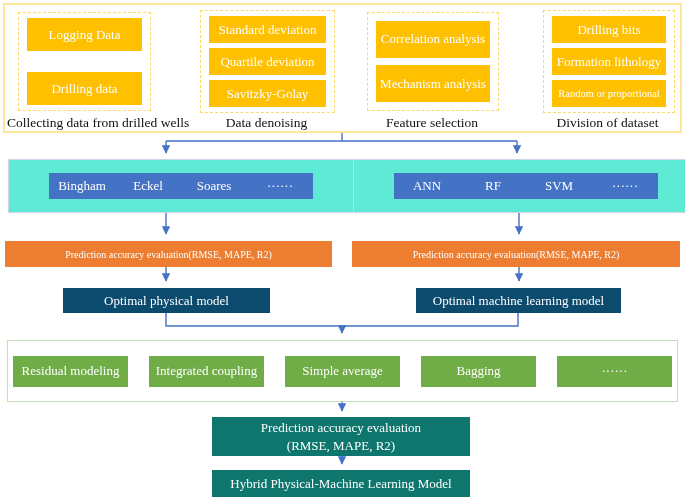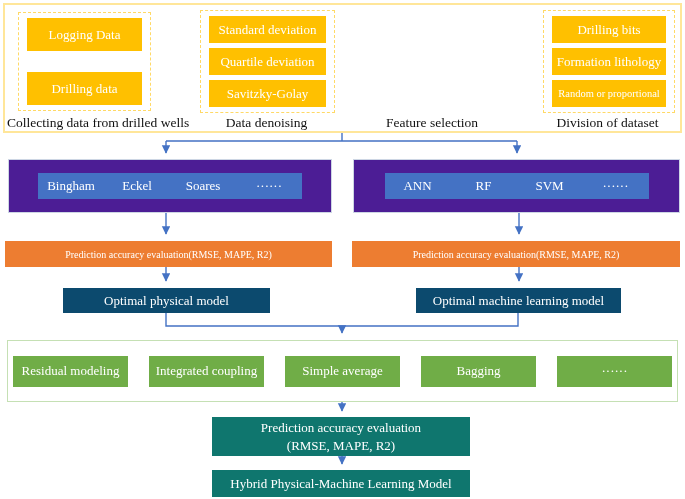--- a/index.html
+++ b/index.html
@@ -19,21 +19,21 @@
   .ybox{background:#FFC000;color:#fff;width:calc(100% - 16px);display:flex;align-items:center;justify-content:center;font-size:13px;text-align:center;line-height:1.05;}
   .h33{height:33px;} .h27{height:27px;} .h37{height:37px;}
   .small-text{font-size:10.5px;}
   .caption{position:absolute;top:110px;font-size:13.5px;color:#111;text-align:center;white-space:nowrap;}
   .c1{left:2px;width:178px;}
   .c2{left:195px;width:133px;}
   .c3{left:362px;width:130px;}
   .c4{left:530px;width:145px;}
 
   
-  .model-container{position:absolute;border:1px solid #CDD6E4;background:#4c1d95;display:flex;align-items:center;justify-content:center;}
+  .model-container{position:absolute;border:1px solid #CDD6E4;background:#5eead4;display:flex;align-items:center;justify-content:flex-start;padding-left:40px;}
   .mc-left{left:8px;top:159px;width:322px;height:52px;}
   .mc-right{left:353px;top:159px;width:325px;height:52px;}
   .bluebox{background:#4472C4;color:#fff;width:66px;height:26px;display:flex;align-items:center;justify-content:center;font-size:13px;}
 
   
   .orangebar{position:absolute;background:#ED7D31;color:#fff;display:flex;align-items:center;justify-content:center;font-size:10px;height:26px;}
   .ob-left{left:5px;top:241px;width:327px;}
   .ob-right{left:352px;top:241px;width:328px;}
   .optbox{position:absolute;background:#0c4a6e;color:#fff;display:flex;align-items:center;justify-content:center;font-size:13px;height:25px;}
   .opt-left{left:63px;top:288px;width:207px;}
@@ -81,20 +81,24 @@
   <div class="top-section">
     <div class="group g1">
       <div class="ybox h33">Logging Data</div>
       <div class="ybox h33">Drilling data</div>
     </div>
     <div class="group g2">
       <div class="ybox h27">Standard deviation</div>
       <div class="ybox h27">Quartile deviation</div>
       <div class="ybox h27">Savitzky-Golay</div>
     </div>
+    <div class="group g3">
+      <div class="ybox h37">Correlation analysis</div>
+      <div class="ybox h37">Mechanism analysis</div>
+    </div>
     <div class="group g4">
       <div class="ybox h27">Drilling bits</div>
       <div class="ybox h27">Formation lithology</div>
       <div class="ybox h27 small-text">Random or proportional</div>
     </div>
     <div class="caption c1">Collecting data from drilled wells</div>
     <div class="caption c2">Data denoising</div>
     <div class="caption c3">Feature selection</div>
     <div class="caption c4">Division of dataset</div>
   </div>

